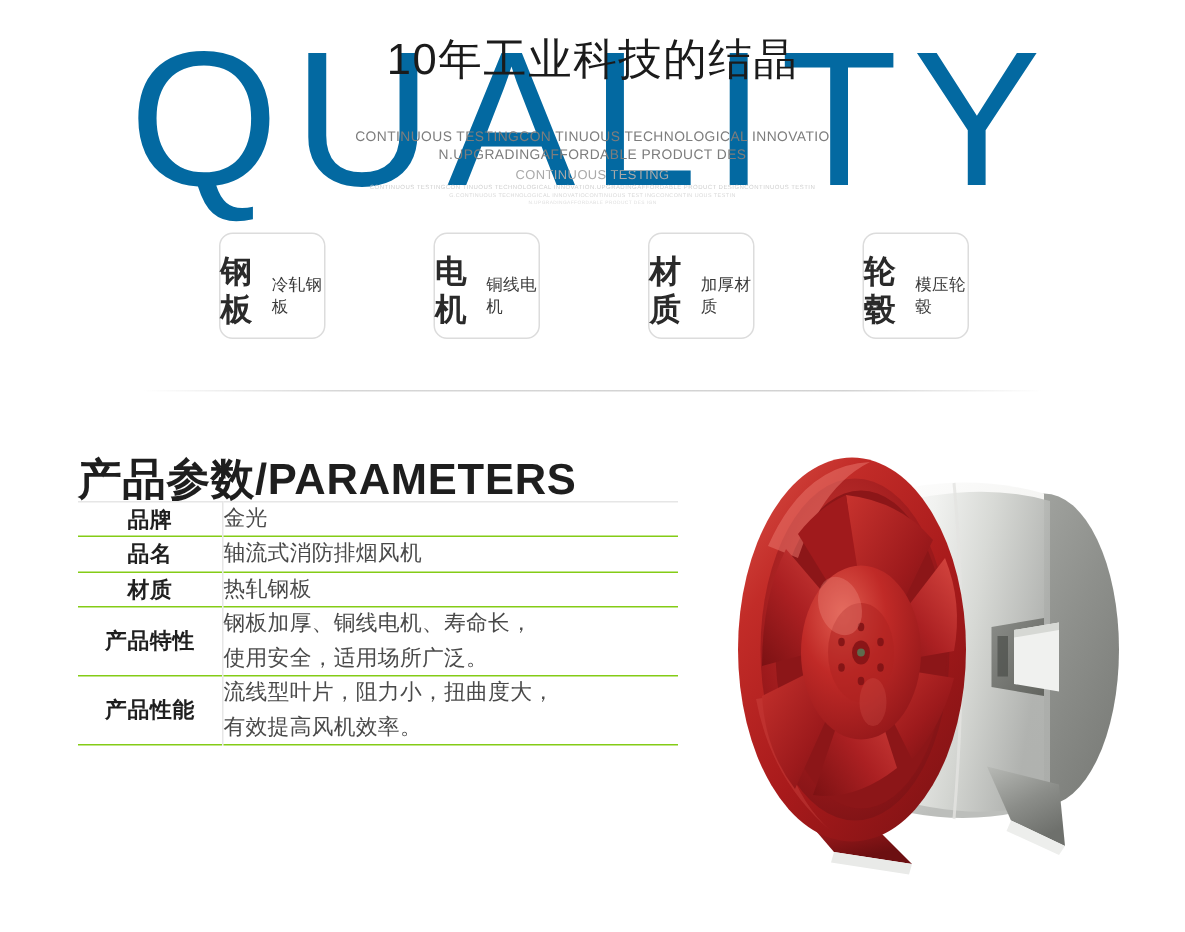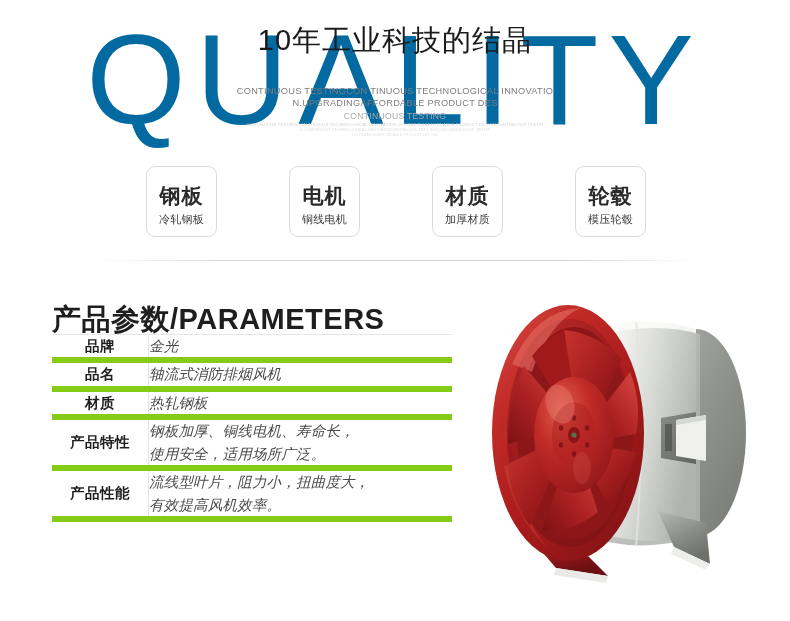--- a/index.html
+++ b/index.html
@@ -81,25 +81,23 @@
     justify-content: space-between;
   }
   .feature-box {
     width: 71px;
     height: 71px;
     box-sizing: border-box;
     border: 1.4px solid #dcdcdc;
     border-radius: 9px;
     background: #ffffff;
     display: flex;
-    flex-direction: column;
     align-items: center;
     justify-content: center;
     padding-top: 8px;
-    margin-top: 11px;
   }
   .feature-main {
     font-size: 21px;
     font-weight: bold;
     color: #2a2a2a;
     line-height: 1.18;
     letter-spacing: 1px;
   }
   .feature-sub {
     font-size: 11px;
@@ -143,21 +141,21 @@
   }
 
   #params-table {
     position: absolute;
     top: 72px;
     left: 52px;
     width: 400px;
     border-collapse: collapse;
     table-layout: fixed;
   }
-  #params-table tr { border-bottom: 6px solid #84cc16; }
+  #params-table tr { border-bottom: 1px solid #84cc16; }
   #params-table tr:first-child { border-top: 1px solid #e6e6e6; }
   #params-table td {
     padding: 0;
     vertical-align: middle;
   }
   td.param-label {
     width: 96px;
     text-align: center;
     font-size: 14.5px;
     font-weight: bold;
@@ -166,21 +164,21 @@
     padding: 9px 0;
     letter-spacing: .5px;
   }
   td.param-value {
     padding: 9px 0 9px 16px;
     font-size: 14.5px;
     color: #4a4a4a;
     line-height: 1.55;
     letter-spacing: .2px;
   }
-  .param-value .line { display: block; font-style: italic; }
+  .param-value .line { display: block; }
 
   
   #product-image {
     position: absolute;
     top: 6px;
     left: 460px;
     width: 330px;
     height: 330px;
   }
   #product-image svg { display: block; }

